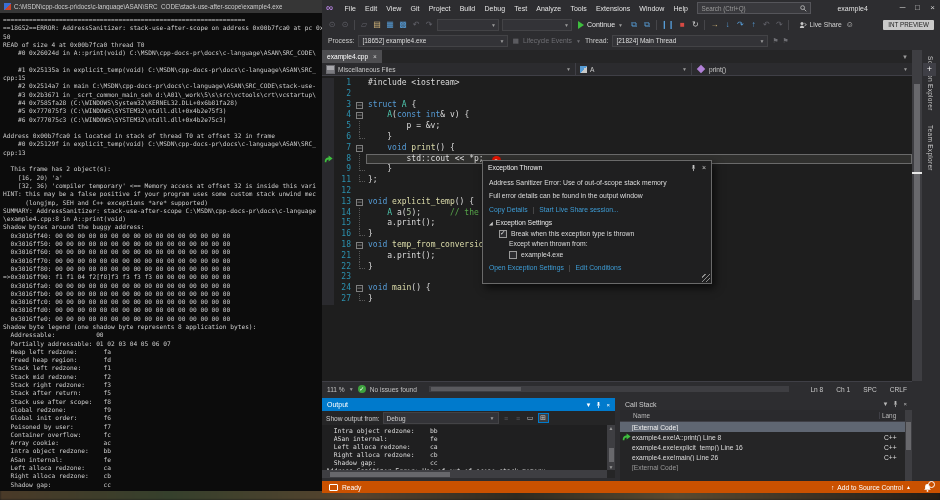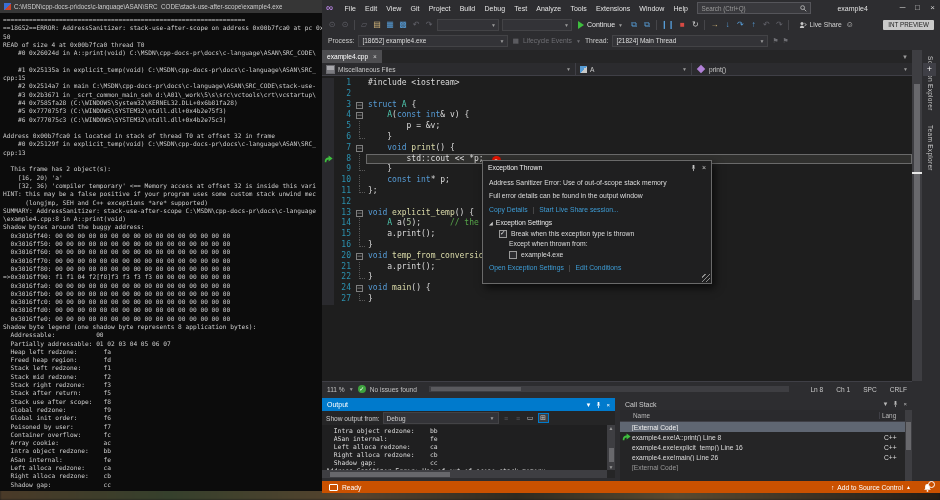--- a/index.html
+++ b/index.html
@@ -317,30 +317,30 @@
           <div class="eline"><span class="glyph"></span><span class="lnum">2</span><span class="fold"></span><span class="ltext"></span></div>
           <div class="eline"><span class="glyph"></span><span class="lnum">3</span><span class="fold"><span class="fbox">–</span></span><span class="ltext"><span class="tk-k">struct</span><span class="tk-p"> </span><span class="tk-t">A</span><span class="tk-p"> {</span></span></div>
           <div class="eline"><span class="glyph"></span><span class="lnum">4</span><span class="fold"><span class="fbox">–</span></span><span class="ltext"><span class="tk-p">    </span><span class="tk-t">A</span><span class="tk-p">(</span><span class="tk-k">const</span><span class="tk-p"> </span><span class="tk-k">int</span><span class="tk-p">&amp; v) {</span></span></div>
           <div class="eline"><span class="glyph"></span><span class="lnum">5</span><span class="fold"><span class="flinev"></span></span><span class="ltext"><span class="tk-p">        p = &amp;v;</span></span></div>
           <div class="eline"><span class="glyph"></span><span class="lnum">6</span><span class="fold"><span class="fendv"></span></span><span class="ltext"><span class="tk-p">    }</span></span></div>
           <div class="eline"><span class="glyph"></span><span class="lnum">7</span><span class="fold"><span class="fbox">–</span></span><span class="ltext"><span class="tk-p">    </span><span class="tk-k">void</span><span class="tk-p"> </span><span class="tk-f">print</span><span class="tk-p">() {</span></span></div>
           <div class="eline cur"><span class="glyph"><svg width="9" height="8" viewBox="0 0 9 8">
                 <path d="M0.8 7.2 C0.8 3.6 2.6 2.6 4.6 2.6 L4.6 0.6 8.6 3.5 4.6 6.4 4.6 4.6 C3 4.6 2.4 5.6 2.4 7.2 Z" fill="#3ebe3e"></path>
               </svg></span><span class="lnum">8</span><span class="fold"><span class="flinev"></span></span><span class="ltext"><span class="tk-p">        std::cout &lt;&lt; *p;</span><span class="erricon">×</span></span></div>
           <div class="eline"><span class="glyph"></span><span class="lnum">9</span><span class="fold"><span class="fendv"></span></span><span class="ltext"><span class="tk-p">    }</span></span></div>
-          <div class="eline"><span class="glyph"></span><span class="lnum">10</span><span class="fold"><span class="flinev"></span></span><span class="ltext"><span class="tk-p">    </span><span class="tk-k">const</span><span class="tk-p"> </span><span class="tk-k">int</span><span class="tk-p">* p;</span></span></div>
           <div class="eline"><span class="glyph"></span><span class="lnum">11</span><span class="fold"><span class="fendv"></span></span><span class="ltext"><span class="tk-p">};</span></span></div>
           <div class="eline"><span class="glyph"></span><span class="lnum">12</span><span class="fold"></span><span class="ltext"></span></div>
           <div class="eline"><span class="glyph"></span><span class="lnum">13</span><span class="fold"><span class="fbox">–</span></span><span class="ltext"><span class="tk-k">void</span><span class="tk-p"> </span><span class="tk-f">explicit_temp</span><span class="tk-p">() {</span></span></div>
           <div class="eline"><span class="glyph"></span><span class="lnum">14</span><span class="fold"><span class="flinev"></span></span><span class="ltext"><span class="tk-p">    </span><span class="tk-t">A</span><span class="tk-p"> a(</span><span class="tk-n">5</span><span class="tk-p">);      </span><span class="tk-c">// the te</span></span></div>
           <div class="eline"><span class="glyph"></span><span class="lnum">15</span><span class="fold"><span class="flinev"></span></span><span class="ltext"><span class="tk-p">    a.print();</span></span></div>
           <div class="eline"><span class="glyph"></span><span class="lnum">16</span><span class="fold"><span class="fendv"></span></span><span class="ltext"><span class="tk-p">}</span></span></div>
-          <div class="eline"><span class="glyph"></span><span class="lnum">20</span><span class="fold"><span class="fbox">–</span></span><span class="ltext"><span class="tk-k">void</span><span class="tk-p"> </span><span class="tk-f">temp_from_conversion</span><span class="tk-p">() {</span></span></div>
+          <div class="eline"><span class="glyph"></span><span class="lnum">18</span><span class="fold"><span class="fbox">–</span></span><span class="ltext"><span class="tk-k">void</span><span class="tk-p"> </span><span class="tk-f">temp_from_conversion</span><span class="tk-p">() {</span></span></div>
           <div class="eline"><span class="glyph"></span><span class="lnum">21</span><span class="fold"><span class="flinev"></span></span><span class="ltext"><span class="tk-p">    a.print();</span></span></div>
           <div class="eline"><span class="glyph"></span><span class="lnum">22</span><span class="fold"><span class="fendv"></span></span><span class="ltext"><span class="tk-p">}</span></span></div>
+          <div class="eline"><span class="glyph"></span><span class="lnum">23</span><span class="fold"></span><span class="ltext"></span></div>
           <div class="eline"><span class="glyph"></span><span class="lnum">24</span><span class="fold"><span class="fbox">–</span></span><span class="ltext"><span class="tk-k">void</span><span class="tk-p"> </span><span class="tk-f">main</span><span class="tk-p">() {</span></span></div>
           <div class="eline"><span class="glyph"></span><span class="lnum">27</span><span class="fold"><span class="fendv"></span></span><span class="ltext"><span class="tk-p">}</span></span></div>
         </div>
     </div>
     <div id="escroll">
       <div class="thumb"></div>
       <div class="mark"></div>
     </div>
     <div id="rail">
         <div class="vtab">Solution Explorer</div>

